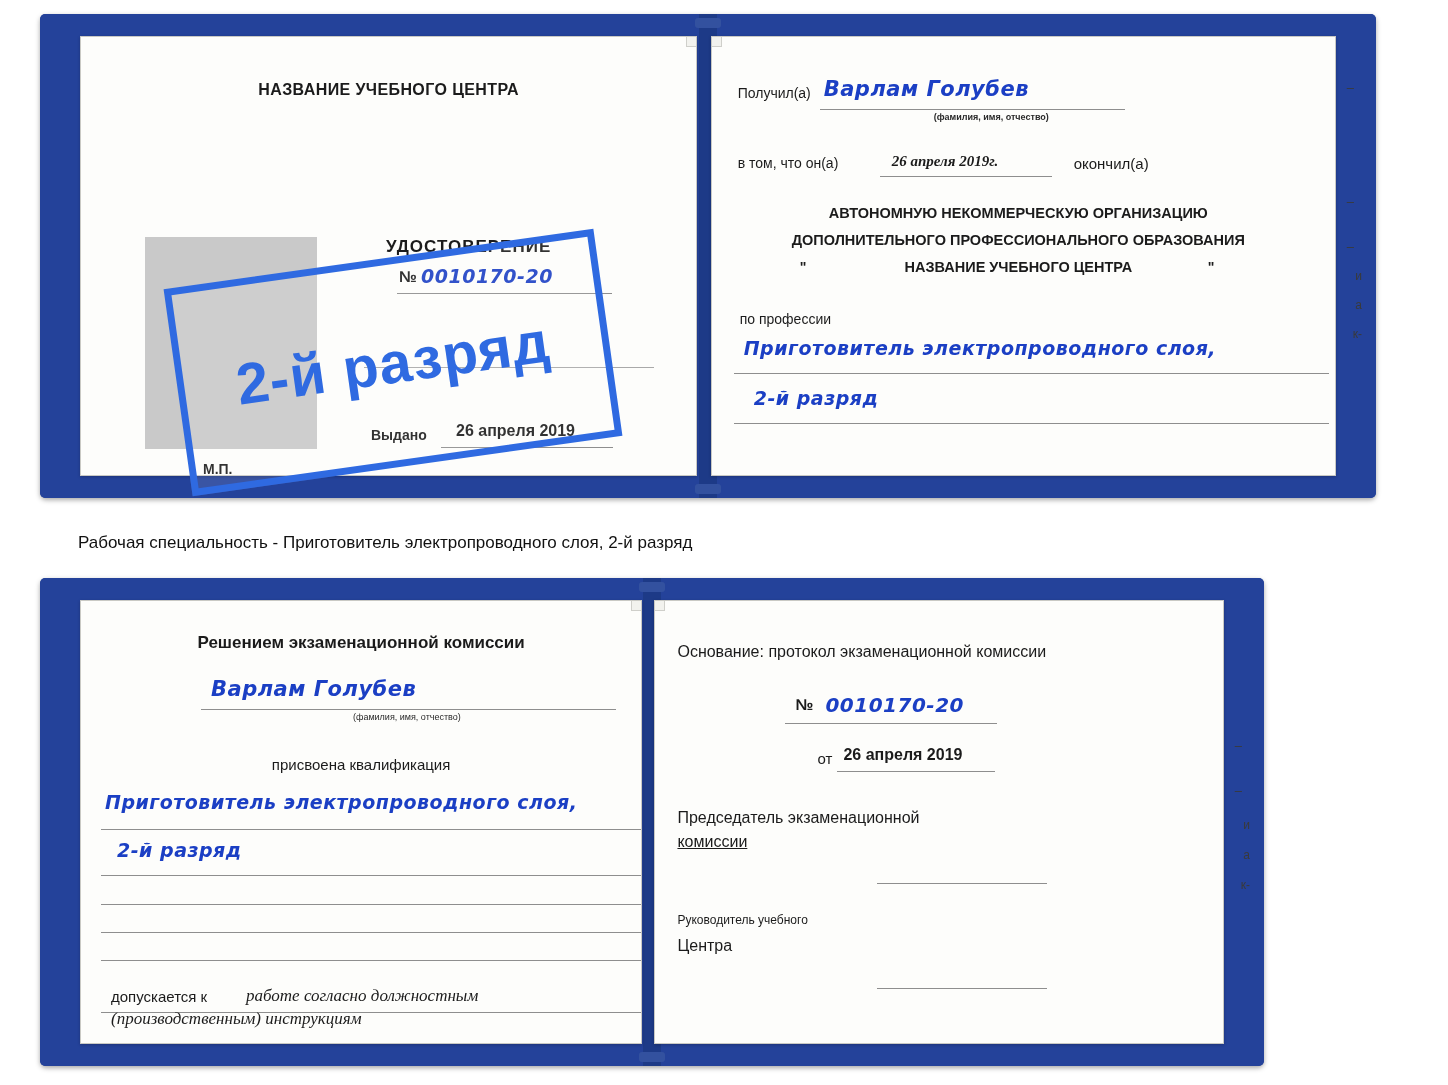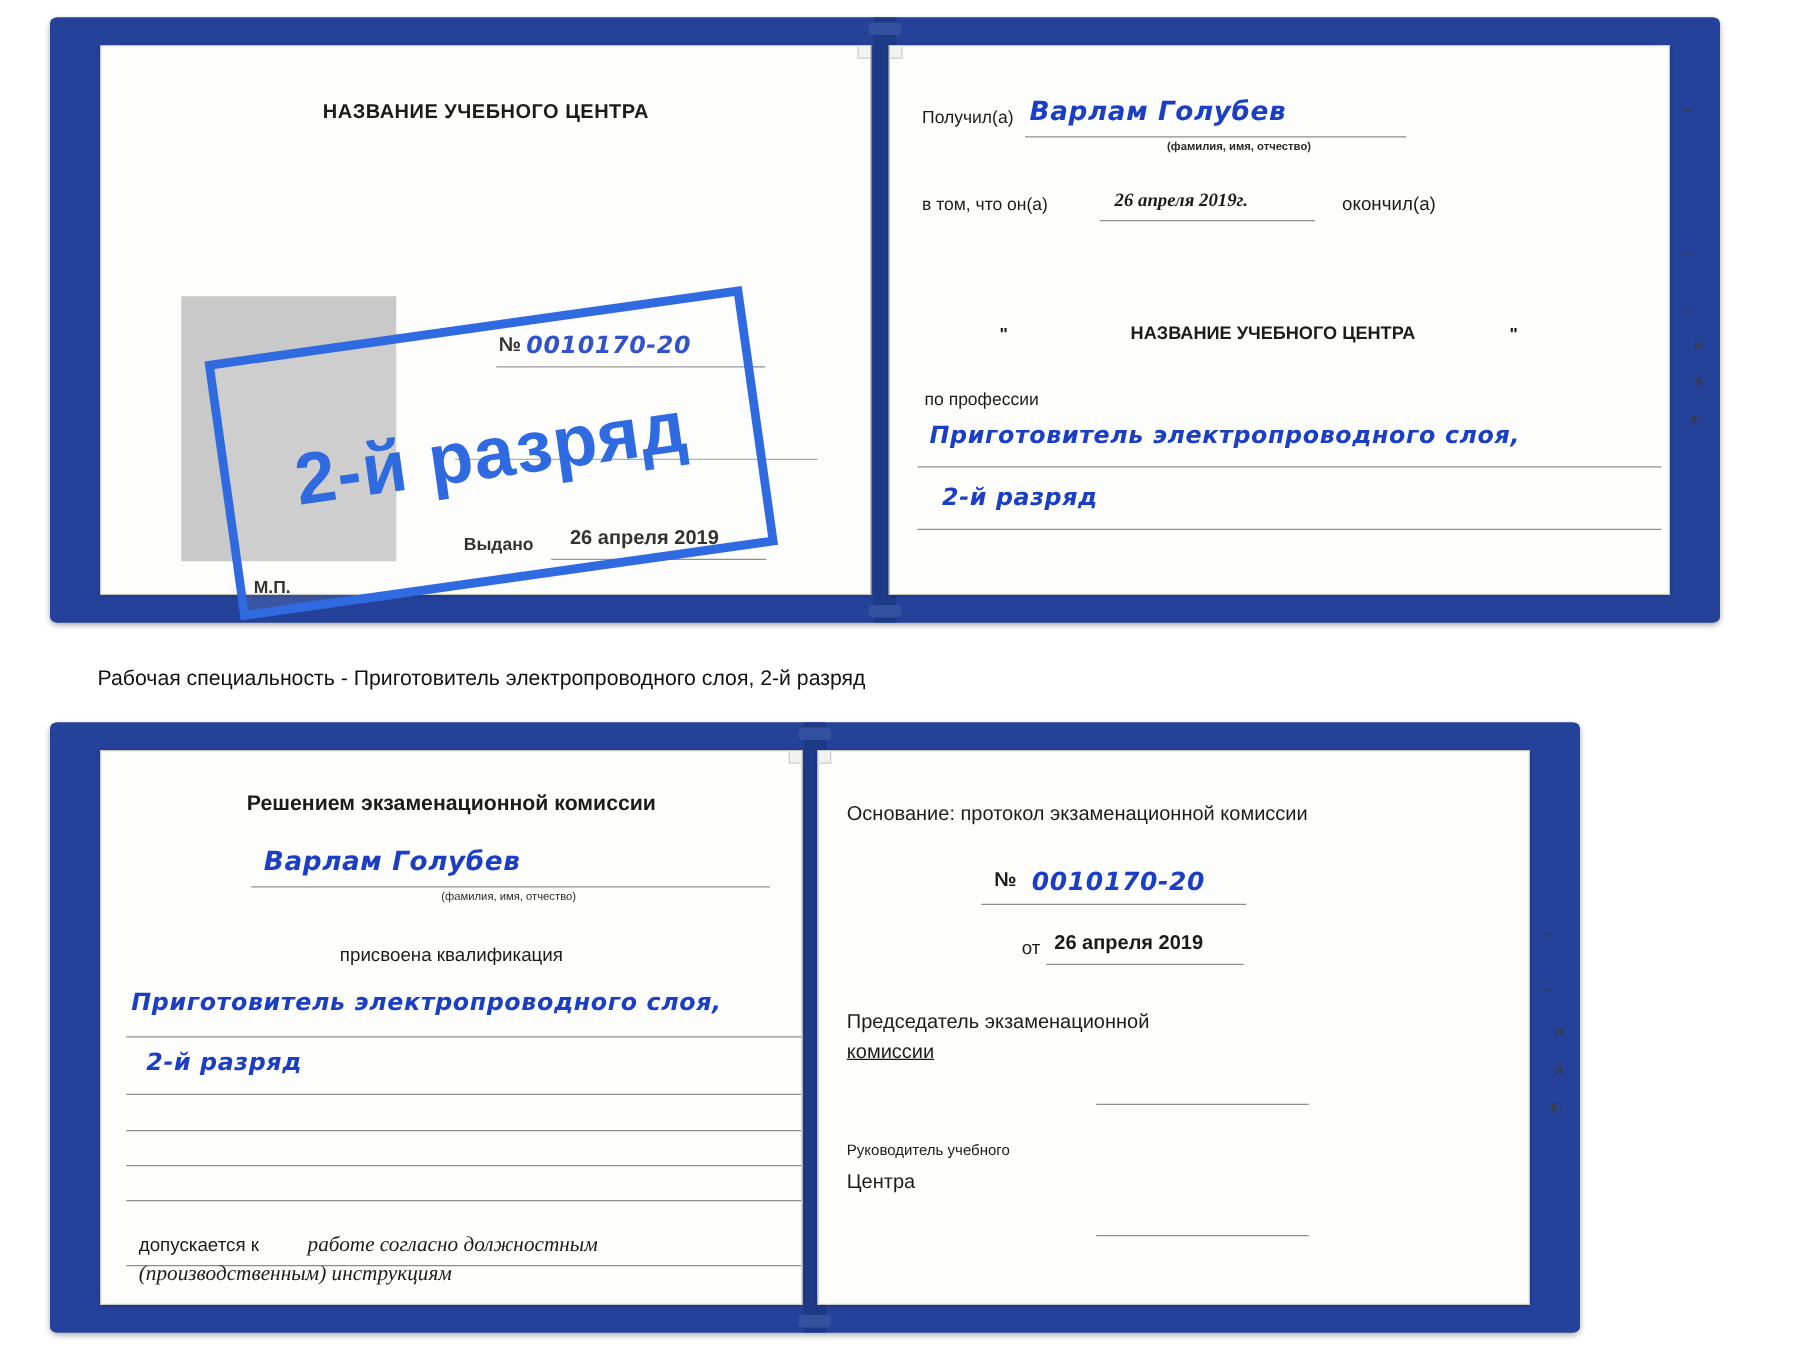--- a/index.html
+++ b/index.html
@@ -152,20 +152,21 @@
     <div class="spine"></div>
   </div>
 
   <div class="page left">
     <div class="corner" style="right:-8px; top:-8px;"></div>
 
     <div class="t bold center" style="left:0; right:0; top:44px; font-size:16px; letter-spacing:.4px;">НАЗВАНИЕ УЧЕБНОГО ЦЕНТРА</div>
 
     <div class="photo" style="left:64px; top:200px; width:172px; height:212px;"></div>
 
+    <div class="t bold center" style="left:200px; right:40px; top:200px; font-size:17px; letter-spacing:1px;">УДОСТОВЕРЕНИЕ</div>
 
     <div class="t bold" style="left:318px; top:231px; font-size:16px;">№</div>
     <div class="t hand" style="left:340px; top:228px; font-size:19px;">0010170-20</div>
     <div class="line" style="left:316px; top:256px; width:215px;"></div>
 
     <div class="line thin" style="left:283px; top:330px; width:290px;"></div>
 
     <div class="t bold" style="left:290px; top:390px; font-size:14px;">Выдано</div>
     <div class="t bold" style="left:375px; top:385px; font-size:16px;">26 апреля 2019</div>
     <div class="line" style="left:360px; top:410px; width:172px;"></div>
@@ -179,20 +180,22 @@
     <div class="t" style="left:26px; top:48px; font-size:14px;">Получил(а)</div>
     <div class="t hand" style="left:112px; top:40px; font-size:21px;">Варлам Голубев</div>
     <div class="line" style="left:108px; top:72px; width:305px;"></div>
     <div class="t tiny bold" style="left:222px; top:75px;">(фамилия, имя, отчество)</div>
 
     <div class="t" style="left:26px; top:118px; font-size:14px;">в том, что он(а)</div>
     <div class="t bold ital" style="left:180px; top:116px; font-size:15px;">26 апреля 2019г.</div>
     <div class="line" style="left:168px; top:139px; width:172px;"></div>
     <div class="t" style="left:362px; top:118px; font-size:15px;">окончил(а)</div>
 
+    <div class="t bold center" style="left:20px; right:30px; top:168px; font-size:14.5px;">АВТОНОМНУЮ НЕКОММЕРЧЕСКУЮ ОРГАНИЗАЦИЮ</div>
+    <div class="t bold center" style="left:20px; right:30px; top:195px; font-size:14.5px;">ДОПОЛНИТЕЛЬНОГО ПРОФЕССИОНАЛЬНОГО ОБРАЗОВАНИЯ</div>
     <div class="t bold" style="left:88px; top:222px; font-size:14px;">"</div>
     <div class="t bold center" style="left:20px; right:30px; top:222px; font-size:14.5px;">НАЗВАНИЕ УЧЕБНОГО ЦЕНТРА</div>
     <div class="t bold" style="left:496px; top:222px; font-size:14px;">"</div>
 
     <div class="t" style="left:28px; top:274px; font-size:14px;">по профессии</div>
 
     <div class="t hand" style="left:32px; top:300px; font-size:19px;">Приготовитель электропроводного слоя,</div>
     <div class="line" style="left:22px; top:336px; width:595px;"></div>
 
     <div class="t hand" style="left:42px; top:350px; font-size:19px;">2-й разряд</div>

